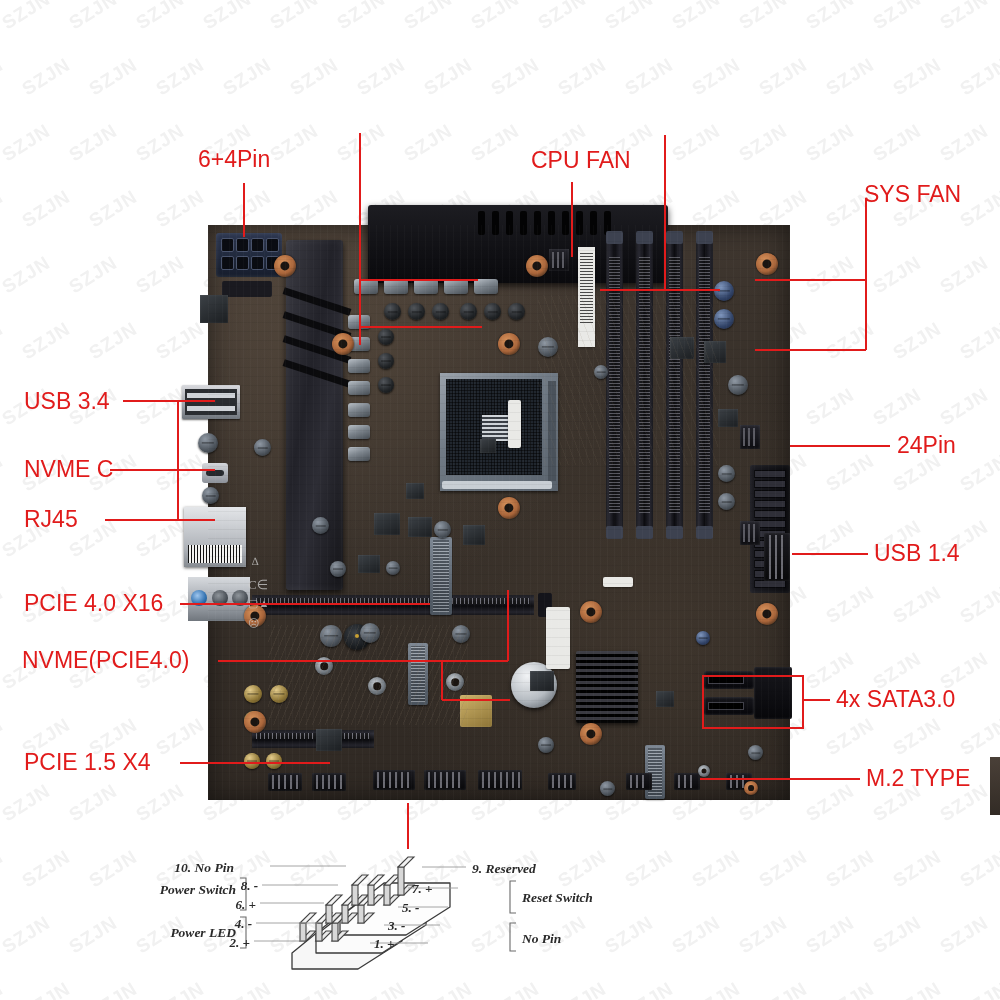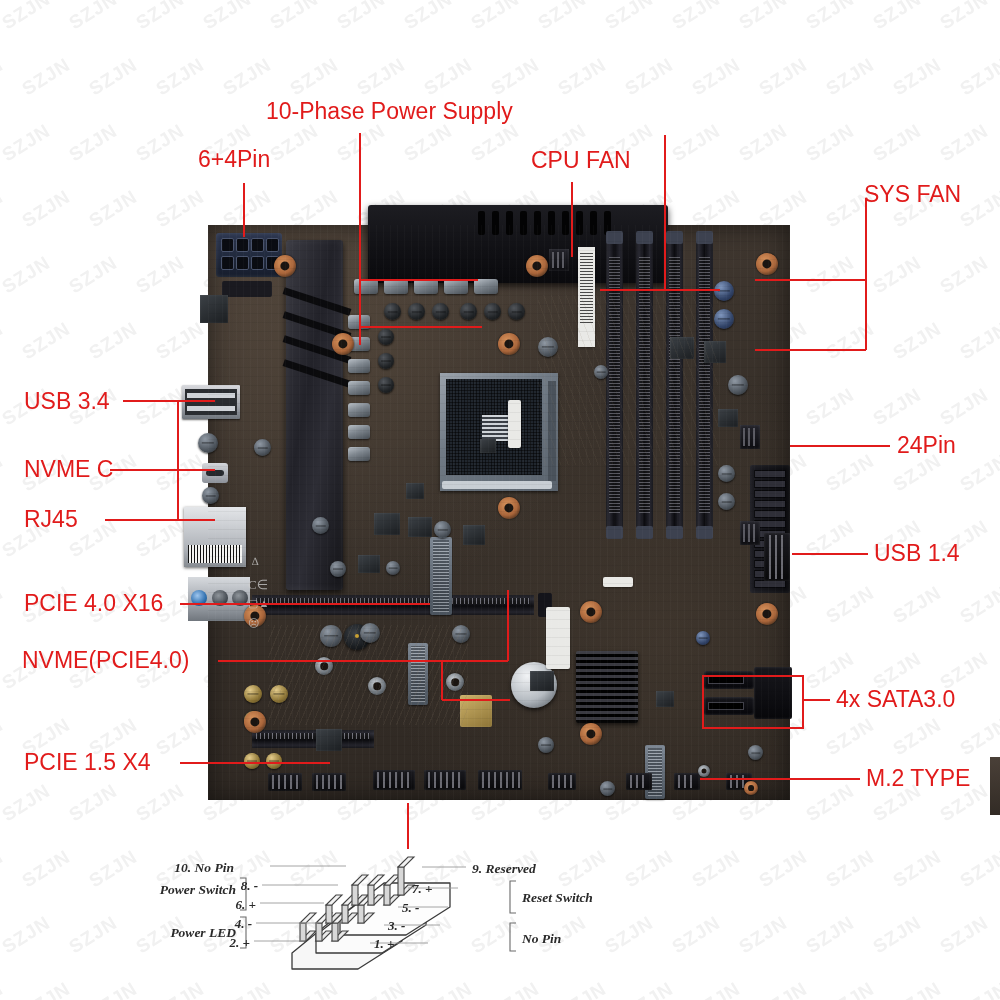--- a/index.html
+++ b/index.html
@@ -1026,21 +1026,20 @@
         <path d="M792 554 L868 554"></path>
 
         <rect x="703" y="676" width="100" height="52"></rect>
         <path d="M803 700 L830 700"></path>
 
         <path d="M700 779 L860 779"></path>
       </g>
     </svg>
 
     <div class="lbl" style="left:198px;top:148px">6+4Pin</div>
-    <div class="lbl" style="left:266px;top:100px">10-Phase Power Supply</div>
     <div class="lbl" style="left:531px;top:149px">CPU FAN</div>
     <div class="lbl" style="left:864px;top:183px">SYS FAN</div>
 
     <div class="lbl" style="left:24px;top:390px">USB 3.4</div>
     <div class="lbl" style="left:24px;top:458px">NVME C</div>
     <div class="lbl" style="left:24px;top:508px">RJ45</div>
     <div class="lbl" style="left:24px;top:592px">PCIE 4.0 X16</div>
     <div class="lbl" style="left:22px;top:649px">NVME(PCIE4.0)</div>
     <div class="lbl" style="left:24px;top:751px">PCIE 1.5 X4</div>
 

